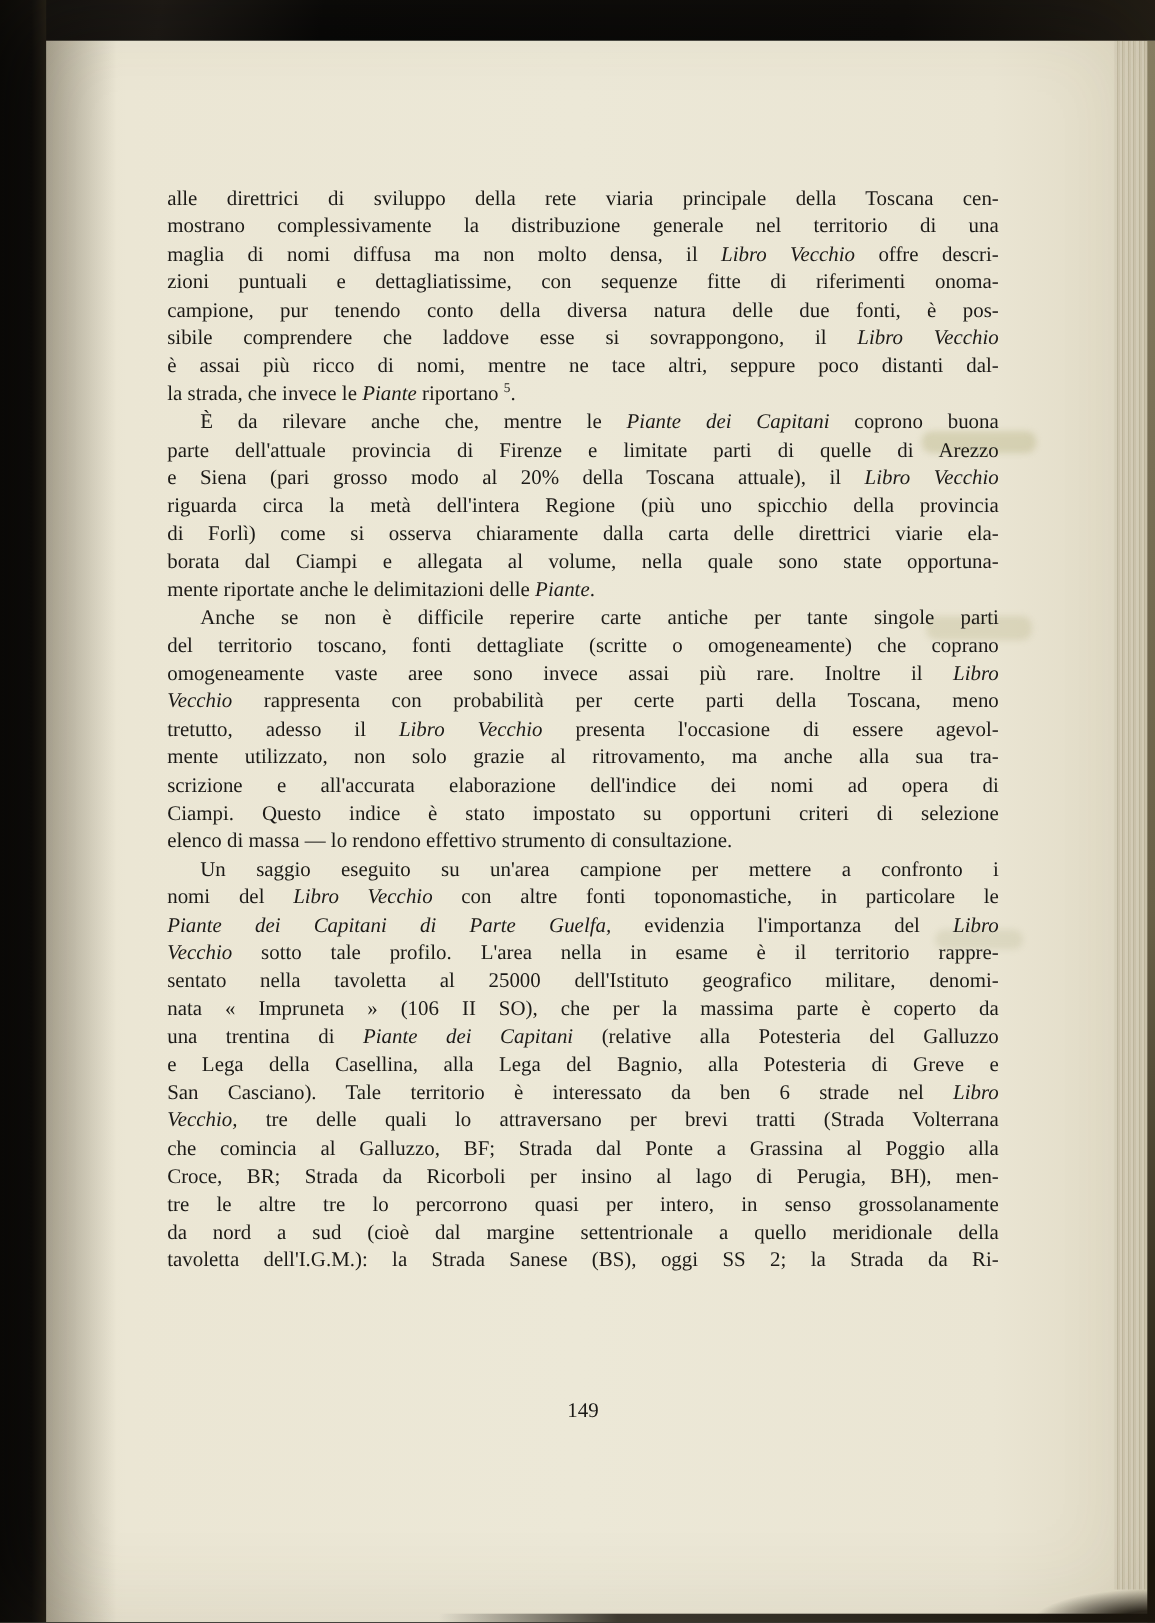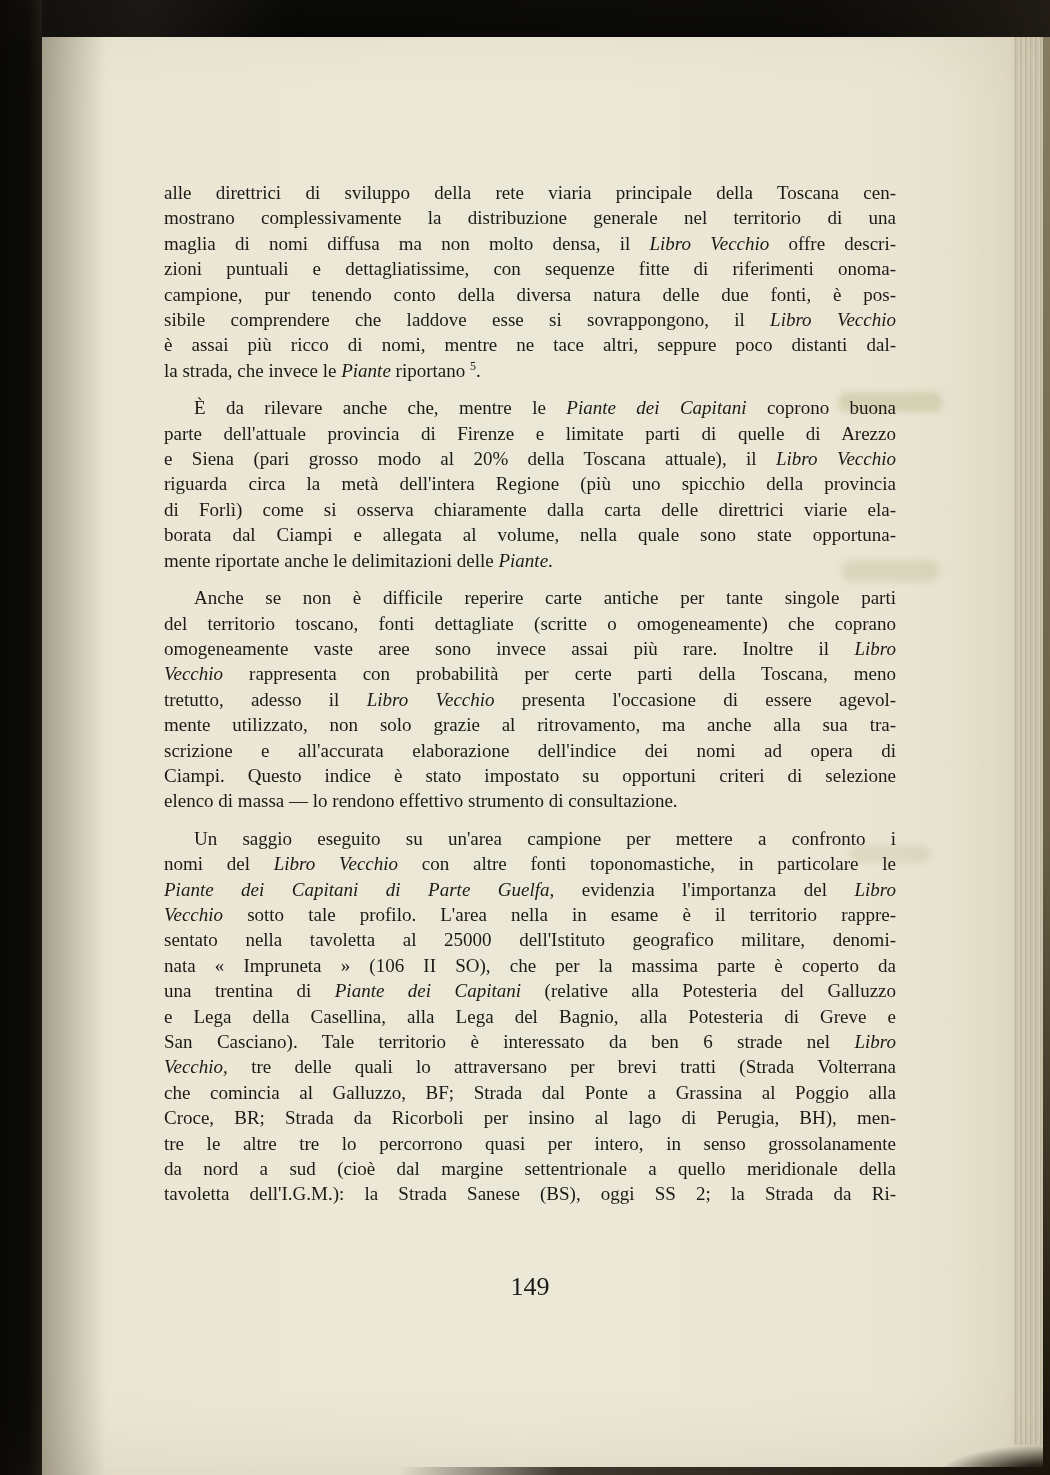--- a/index.html
+++ b/index.html
@@ -48,33 +48,33 @@
     background: linear-gradient(to right, #040404 0%, #0a0908 68%, #1e1a13 100%);
   }
   .smudge { position: absolute; border-radius: 9px; filter: blur(3px); }
   .smudge-1 { left: 838px; top: 392px; width: 104px; height: 20px; background: rgba(162, 158, 98, 0.28); }
   .smudge-2 { left: 842px; top: 560px; width: 96px;  height: 22px; background: rgba(165, 160, 105, 0.22); }
   .smudge-3 { left: 850px; top: 845px; width: 80px;  height: 18px; background: rgba(150, 148, 100, 0.16); }
   .body-text {
     position: absolute; left: 152px; top: 168px; width: 756px;
     color: #1c1a17; font-size: 19px;
   }
-  .paragraph { margin: 12px; }
+  .paragraph { margin: 0; }
   .line {
     line-height: 25.4px;
     text-align: justify;
     text-align-last: justify;
   }
   .line.last { text-align-last: left; }
   .paragraph.indented .line:first-child { text-indent: 30px; }
   .it { font-style: italic; }
   sup { font-size: 12px; line-height: 0; vertical-align: super; }
   .page-number {
     position: absolute; left: 152px; top: 1272px; width: 756px;
-    text-align: center; color: #1c1a17; font-size: 26px;
+    text-align: center; color: #1c1a17; font-size: 19px;
   }
 </style>
 </head>
 <body>
 
 <div class="paper">
   <div class="gutter-shadow"></div>
   <div class="page-edges"></div>
   <div class="right-dark"></div>
   <div class="bottom-edge"></div>

